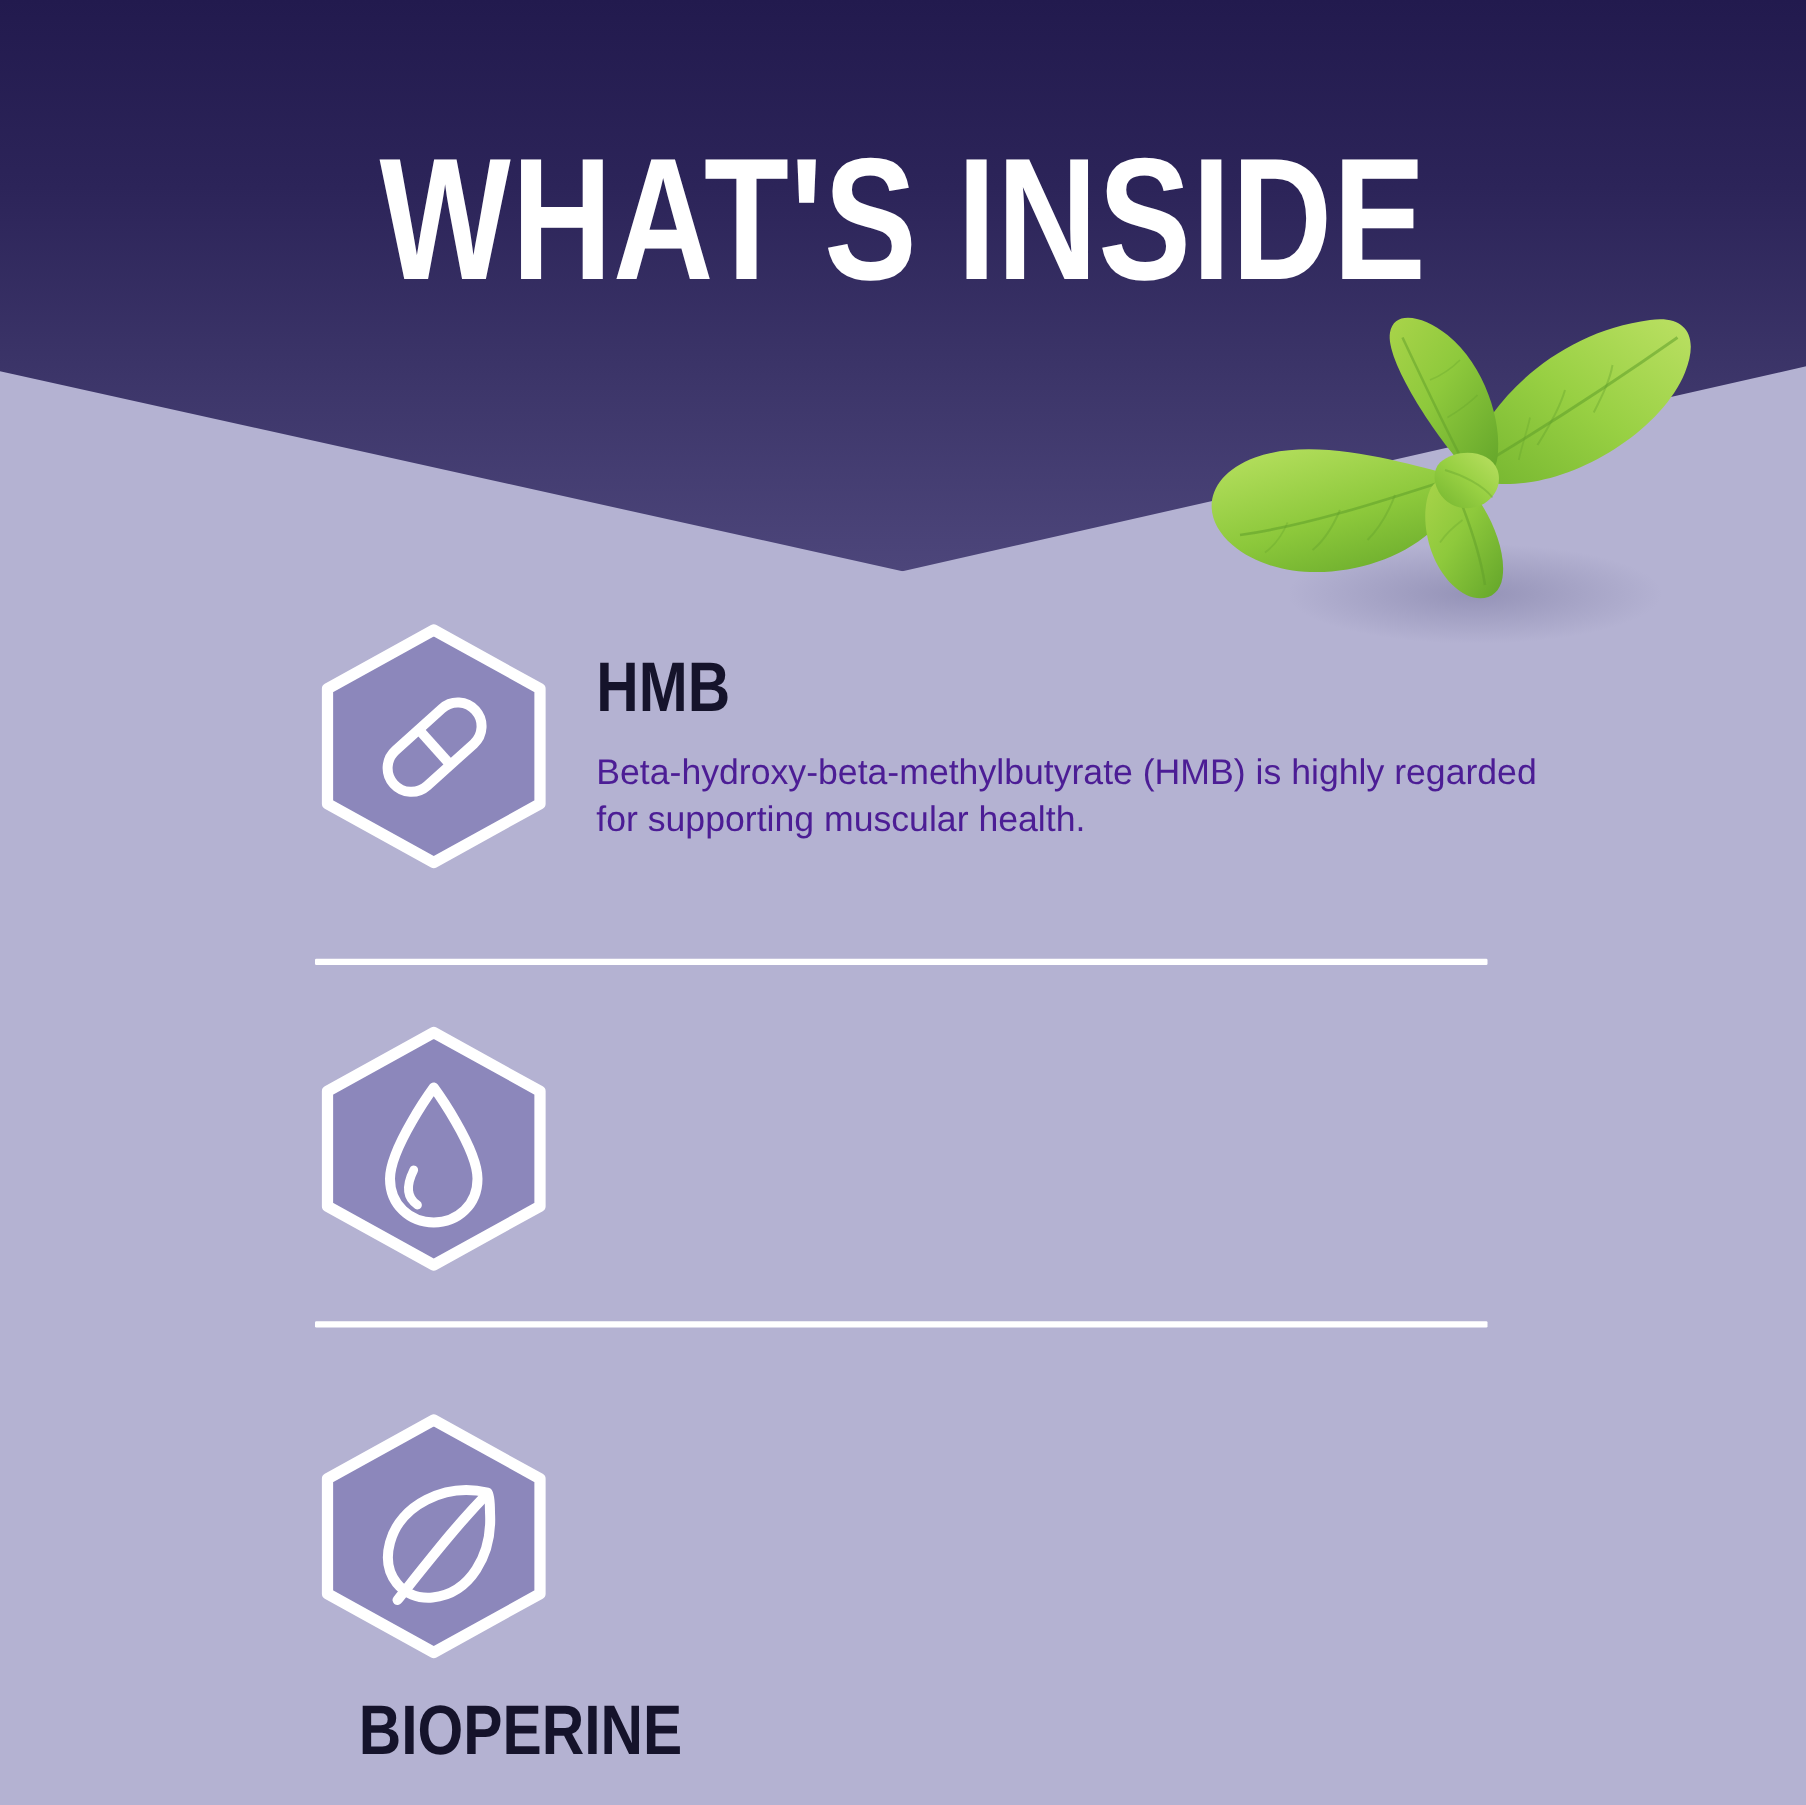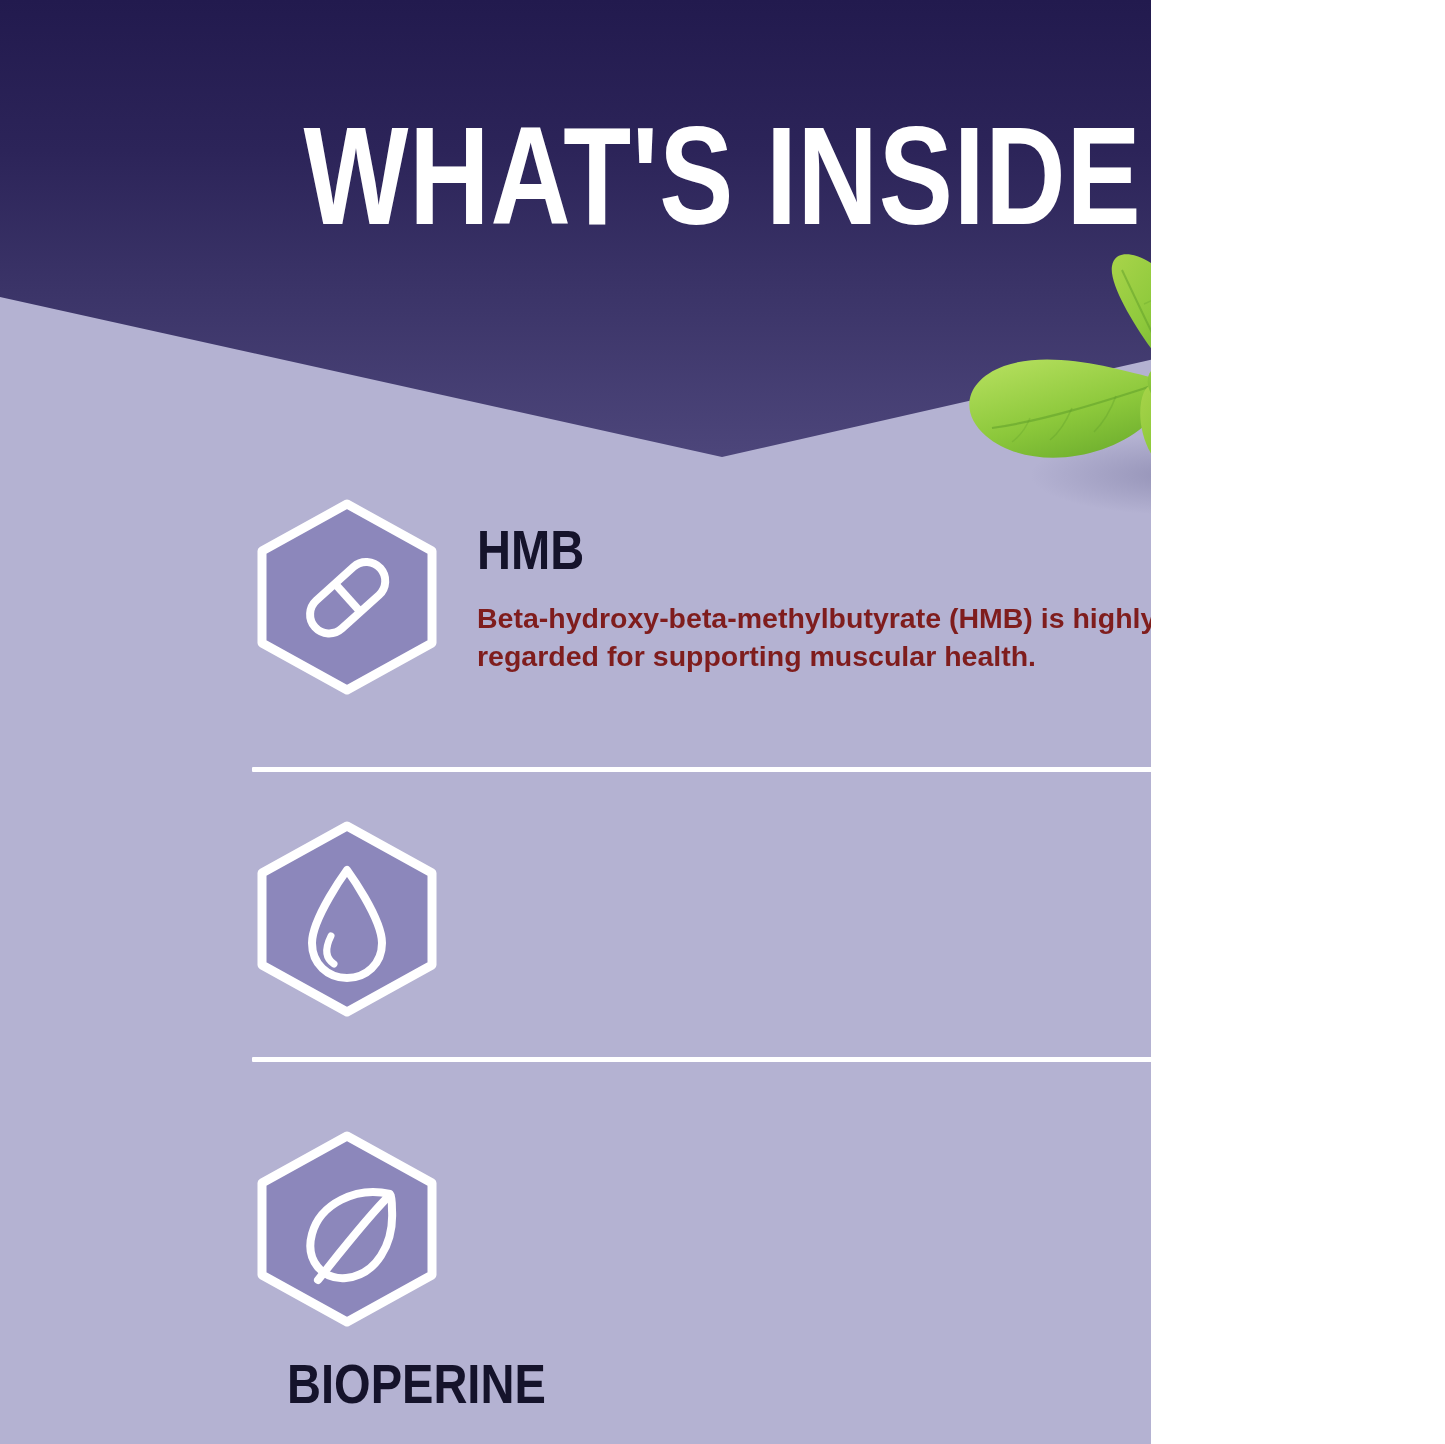--- a/index.html
+++ b/index.html
@@ -2,21 +2,21 @@
 <html><head>
 <meta charset="utf-8">
 <style>
   html, body {
     margin: 0;
     padding: 0;
     background: #ffffff;
   }
   #poster {
     position: relative;
-    width: 1151px;
+    width: 1445px;
     height: 1444px;
     overflow: hidden;
     background: #b4b2d2;
     font-family: "Liberation Sans", "DejaVu Sans", sans-serif;
   }
 
   
   .header-band {
     position: absolute;
     left: 0; top: 0;
@@ -94,24 +94,24 @@
     font-size: 56px;
     line-height: 1.0;
     letter-spacing: 0px;
     transform: scaleX(0.84);
     transform-origin: left center;
     white-space: nowrap;
   }
 
   .ing-desc {
     margin: 0;
-    color: #7f1d1d;
+    color: #4c1d95;
     font-size: 28.5px;
     line-height: 1.33;
-    font-weight: 700;
+    font-weight: 400;
     max-width: 760px;
   }
 
   
   .divider {
     position: absolute;
     left: 252px;
     width: 938px;
     height: 5px;
     background: #ffffff;

